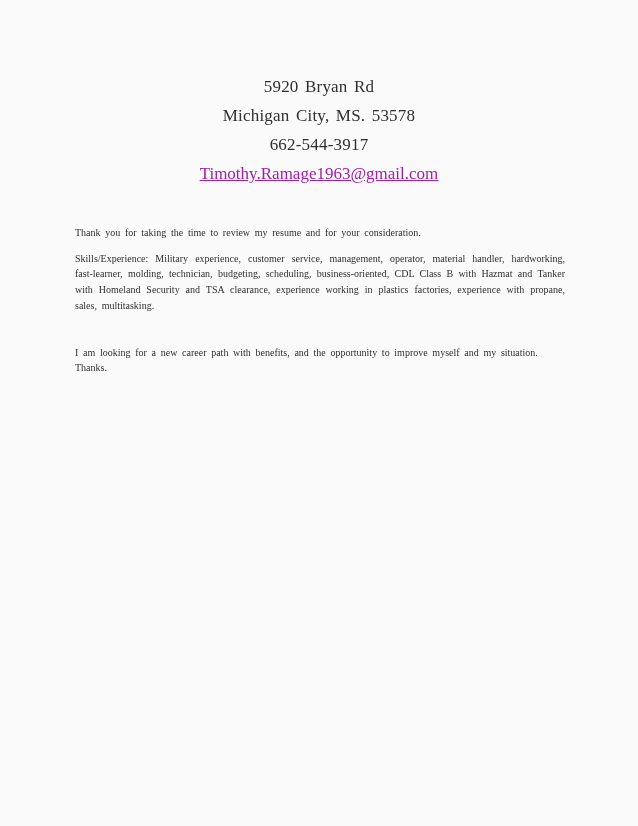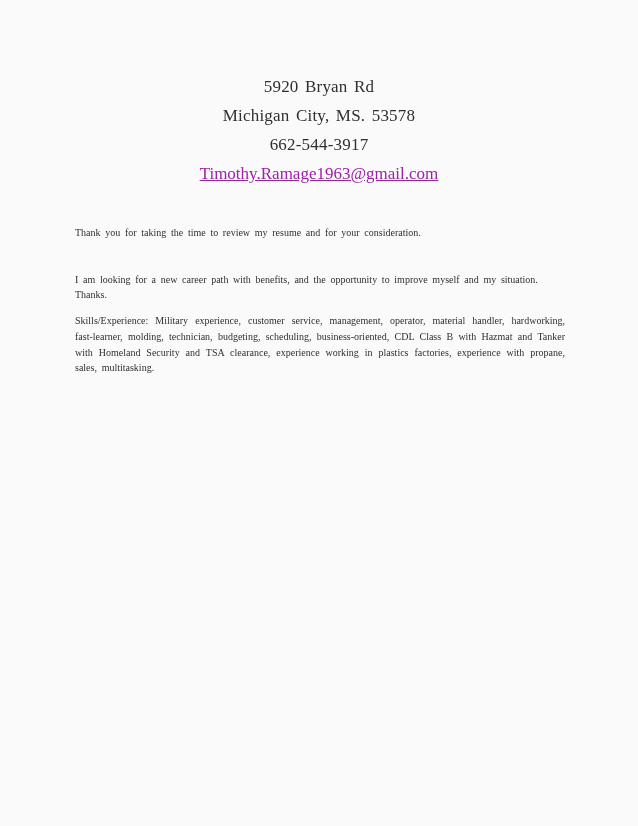--- a/index.html
+++ b/index.html
@@ -61,17 +61,17 @@
     <div class="header-line">5920 Bryan Rd</div>
     <div class="header-line">Michigan City, MS. 53578</div>
     <div class="header-line">662-544-3917</div>
     <div class="email-line">
       <a class="email-link">Timothy.Ramage1963@gmail.com</a>
     </div>
   </div>
 
   <div class="body-block">
     <p class="para">Thank you for taking the time to review my resume and for your consideration.</p>
+    <p class="para para-justify">Skills/Experience: Military experience, customer service, management, operator, material handler, hardworking, fast-learner, molding, technician, budgeting, scheduling, business-oriented, CDL Class B with Hazmat and Tanker with Homeland Security and TSA clearance, experience working in plastics factories, experience with propane, sales, multitasking.</p>
     <p class="para para-closing">I am looking for a new career path with benefits, and the opportunity to improve myself and my situation.  Thanks.</p>
-    <p class="para para-justify">Skills/Experience: Military experience, customer service, management, operator, material handler, hardworking, fast-learner, molding, technician, budgeting, scheduling, business-oriented, CDL Class B with Hazmat and Tanker with Homeland Security and TSA clearance, experience working in plastics factories, experience with propane, sales, multitasking.</p>
   </div>
 
 </div>
 
 </body></html>

